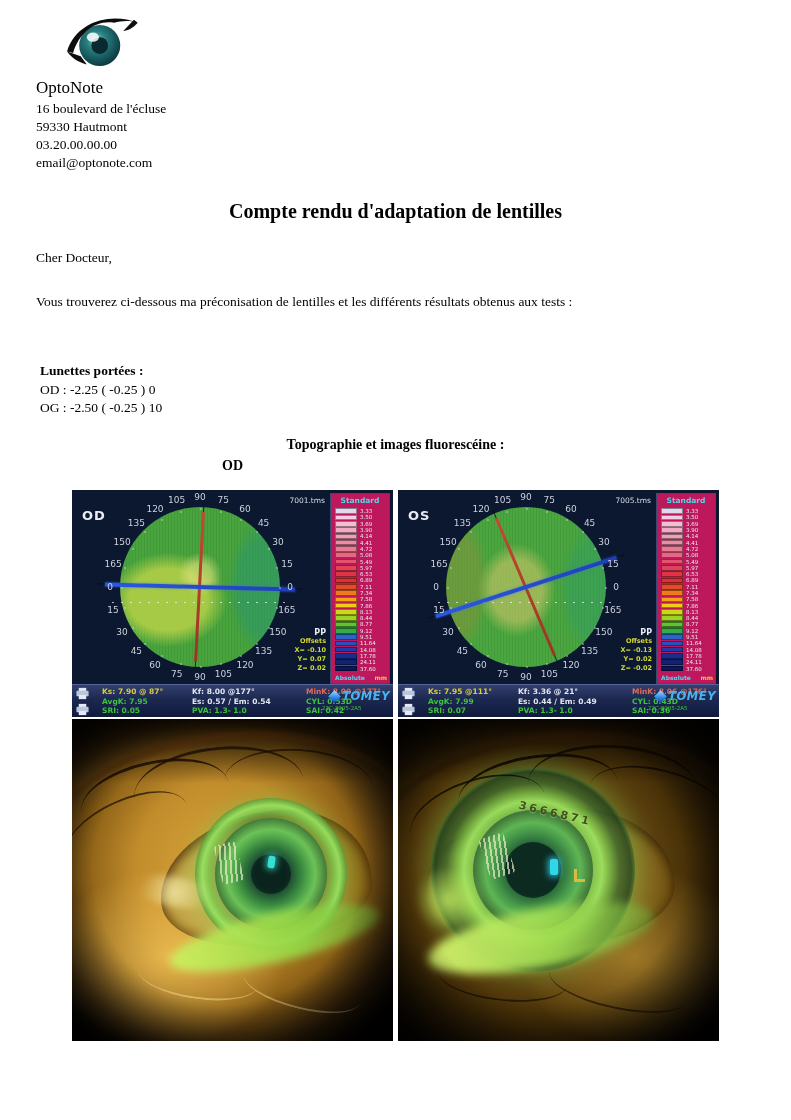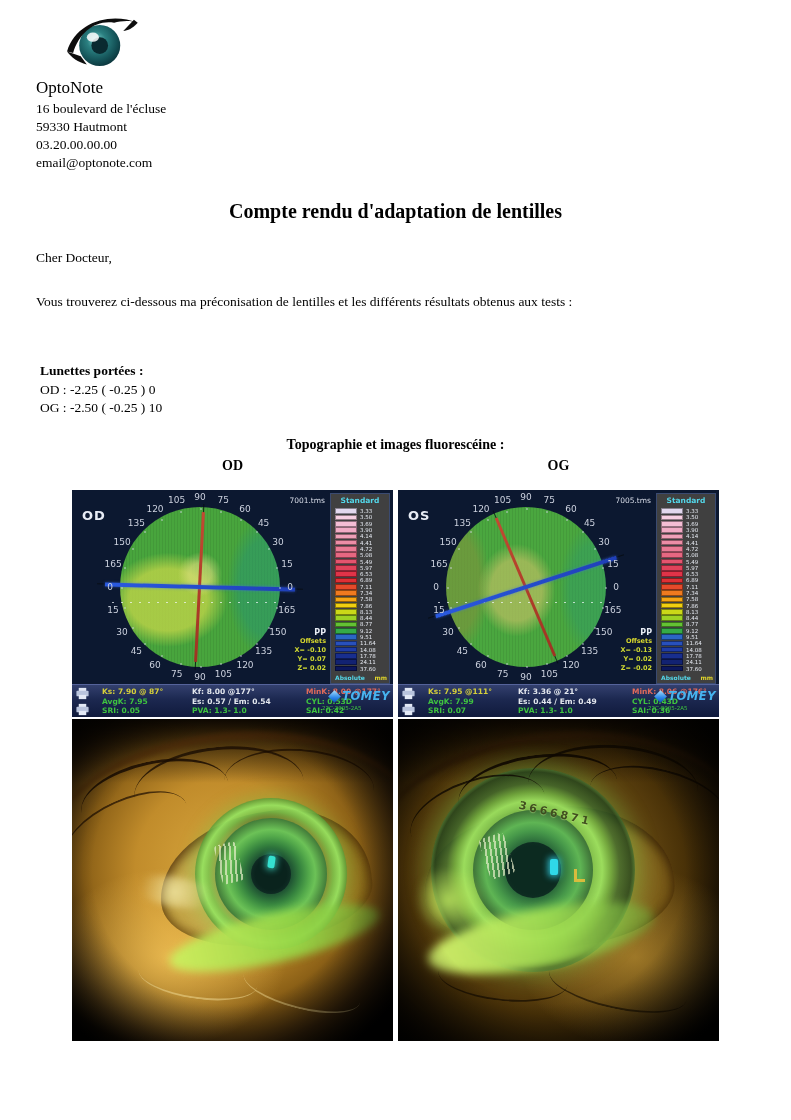--- a/index.html
+++ b/index.html
@@ -67,21 +67,21 @@
   .topo-0 .axis-blue{transform:rotate(1.5deg);} .topo-0 .axis-kh{transform:rotate(1.5deg);}
   .topo-1 .axis-red{transform:rotate(-23deg);} .topo-1 .axis-kv{transform:rotate(-23deg);}
   .topo-1 .axis-blue{transform:rotate(-18deg);} .topo-1 .axis-kh{transform:rotate(-18deg);}
   .offsets{position:absolute;left:196px;top:138px;width:58px;text-align:right;z-index:6;
            font-size:6.5px;font-weight:bold;line-height:9px;}
   .offsets span{display:block;}
   .pp{color:#e8ecf5;font-size:8px;}
   .off-t{color:#d6d62e;}
   .off-v{color:#cfd832;}
 
-  .scale-panel{position:absolute;left:258px;top:3px;width:60px;height:191px;background:#404040;
+  .scale-panel{position:absolute;left:258px;top:3px;width:60px;height:191px;background:#be185d;
                border:1px solid #3a4a70;box-sizing:border-box;}
   .scale-head{text-align:center;color:#53d6e8;font-size:7.5px;font-weight:bold;padding-top:2px;height:11px;}
   .scale-body{position:absolute;left:4px;top:14px;width:52px;}
   .scale-row{display:flex;align-items:center;height:6.3px;}
   .scale-cell{display:block;width:22px;height:5.6px;border:0.5px solid rgba(0,0,0,.4);box-sizing:border-box;}
   .scale-val{color:#e6eaf2;font-size:5.5px;line-height:6px;margin-left:3px;white-space:nowrap;}
   .scale-foot{position:absolute;left:4px;bottom:2px;width:52px;display:flex;justify-content:space-between;}
   .sf-l{color:#53d6e8;font-size:6px;font-weight:bold;}
   .sf-r{color:#e0d62a;font-size:6px;font-weight:bold;}
 
@@ -230,21 +230,20 @@
 
   <div class="glasses">
     <div class="g-head">Lunettes portées :</div>
     <div>OD : -2.25 ( -0.25 ) 0</div>
     <div>OG : -2.50 ( -0.25 ) 10</div>
   </div>
 
   <div class="topo-heading">Topographie et images fluorescéine :</div>
   <div class="col-labels">
     <span>OD</span>
-    <span>OG</span>
   </div>
 
   <div class="images-grid">
 
     <div class="topo topo-0">
       <div class="map-area">
         <span class="eye-tag">OD</span>
         <span class="file-tag">7001.tms</span>
         <div class="map-circle"></div>
         <div class="axes">

